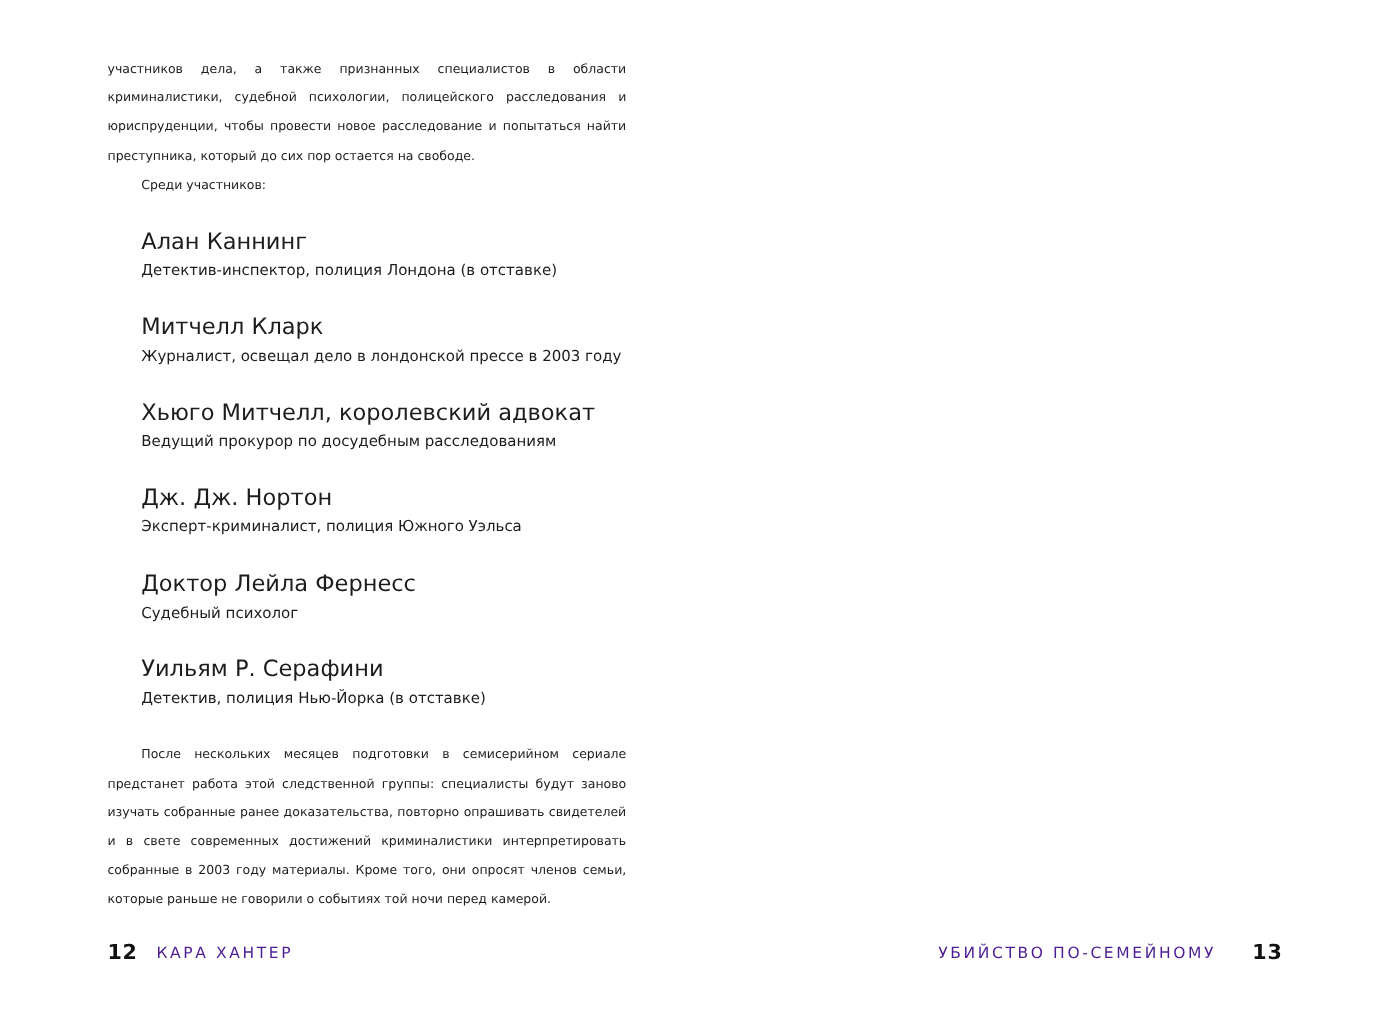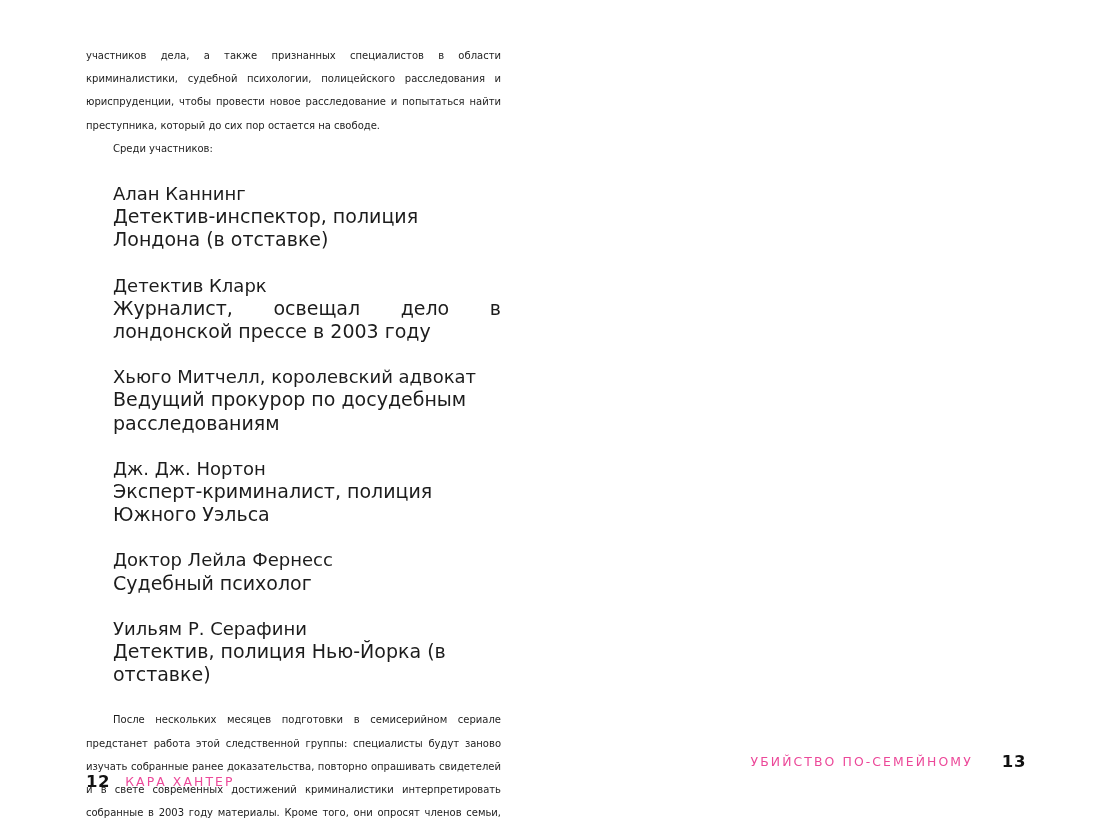--- a/index.html
+++ b/index.html
@@ -68,54 +68,54 @@
   .participant:last-child { margin-bottom: 16px; }
   .participant .pname {
     margin: 0;
     font-size: 18px;
     line-height: 23.2px;
     text-align: left;
     text-indent: 0;
   }
   .participant .prole {
     margin: 0;
-    font-size: 19px;
+    font-size: 12px;
     line-height: 23.2px;
     text-align: justify;
     text-indent: 0;
   }
   .participant .prole.left-align { text-align: left; }
 
   
   .footer {
     position: absolute;
     bottom: 0;
     height: 40px;
     font-size: 13px;
     display: flex;
     align-items: center;
   }
   .footer-left {
     left: 86px;
-    top: 761px;
+    top: 741px;
   }
   .footer-right {
     right: 74px;
     top: 741px;
     justify-content: flex-end;
   }
   .folio {
     font-size: 16.5px;
     font-weight: 700;
     color: #111111;
     letter-spacing: 0.6px;
   }
   .runhead {
     font-size: 12.4px;
-    color: #ec4899;
+    color: #4c1d95;
     letter-spacing: 2.1px;
     text-transform: uppercase;
   }
   .footer-left .runhead { margin-left: 15px; }
   .footer-right .folio { margin-left: 29px; }
 </style>
 </head>
 <body>
 
 <div class="spread">
@@ -128,21 +128,21 @@
       <p class="indent">Среди участников:</p>
 
       <div class="participants">
 
         <div class="participant">
           <p class="pname">Алан Каннинг</p>
           <p class="prole left-align">Детектив-инспектор, полиция Лондона (в отставке)</p>
         </div>
 
         <div class="participant">
-          <p class="pname">Детектив Кларк</p>
+          <p class="pname">Митчелл Кларк</p>
           <p class="prole">Журналист, освещал дело в лондонской прессе в 2003 году</p>
         </div>
 
         <div class="participant">
           <p class="pname">Хьюго Митчелл, королевский адвокат</p>
           <p class="prole left-align">Ведущий прокурор по досудебным расследованиям</p>
         </div>
 
         <div class="participant">
           <p class="pname">Дж. Дж. Нортон</p>

